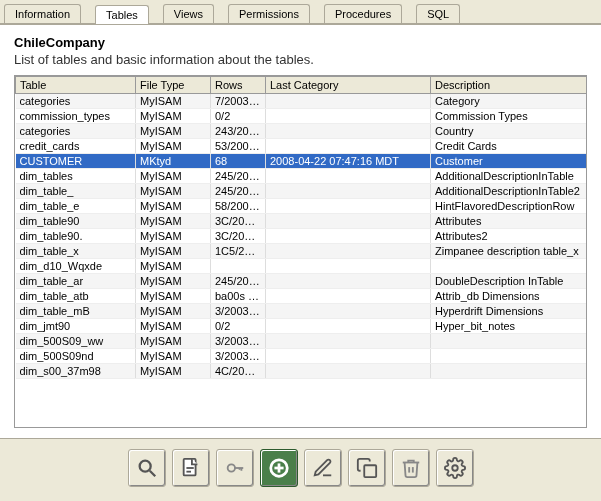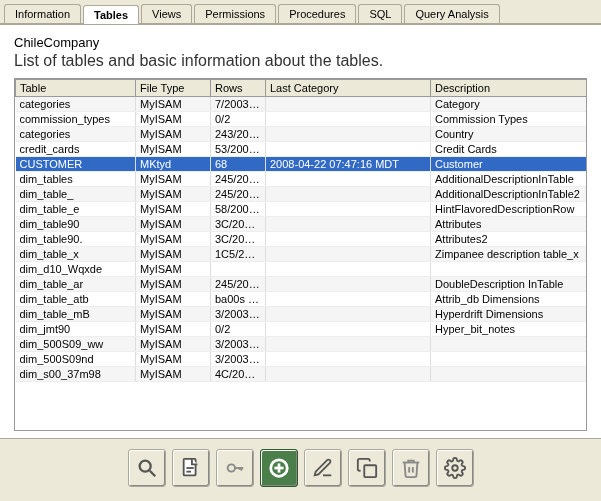--- a/index.html
+++ b/index.html
@@ -22,49 +22,49 @@
       border-bottom: 2px solid #aca899;
     }
     .tab {
       padding: 3px 10px;
       border: 1px solid #aca899;
       border-bottom: none;
       background: #ece9d8;
       cursor: pointer;
       font-size: 11px;
       color: #000;
-      margin-right: 2px;
+      margin-right: 14px;
       border-radius: 3px 3px 0 0;
       white-space: nowrap;
     }
     .tab.active {
       background: #fff;
-      font-weight: bold;
+      font-weight: normal;
       border-color: #aca899;
       z-index: 1;
       position: relative;
       bottom: -1px;
     }
 
     
     .main-content {
       background: #fff;
       padding: 10px 14px 8px 14px;
       height: calc(501px - 30px - 58px);
       overflow: hidden;
     }
 
     .db-title {
-      font-weight: normal;
+      font-weight: bold;
       font-size: 13px;
       margin-bottom: 2px;
     }
 
     .db-subtitle {
-      font-size: 16px;
+      font-size: 13px;
       color: #333;
       margin-bottom: 8px;
     }
 
     
     .table-container {
       border: 1px solid #999;
       overflow: hidden;
       height: calc(100% - 42px);
       position: relative;
@@ -170,21 +170,20 @@
 </head>
 <body>
 
 <div class="tab-bar">
   <div class="tab">Information</div>
   <div class="tab active">Tables</div>
   <div class="tab">Views</div>
   <div class="tab">Permissions</div>
   <div class="tab">Procedures</div>
   <div class="tab">SQL</div>
-  <div class="tab">Query Analysis</div>
 </div>
 
 <div class="main-content">
   <div class="db-title">ChileCompany</div>
   <div class="db-subtitle">List of tables and basic information about the tables.</div>
 
   <div class="table-container">
     <div class="scroll-wrapper">
       <table class="data-table">
         <colgroup>

